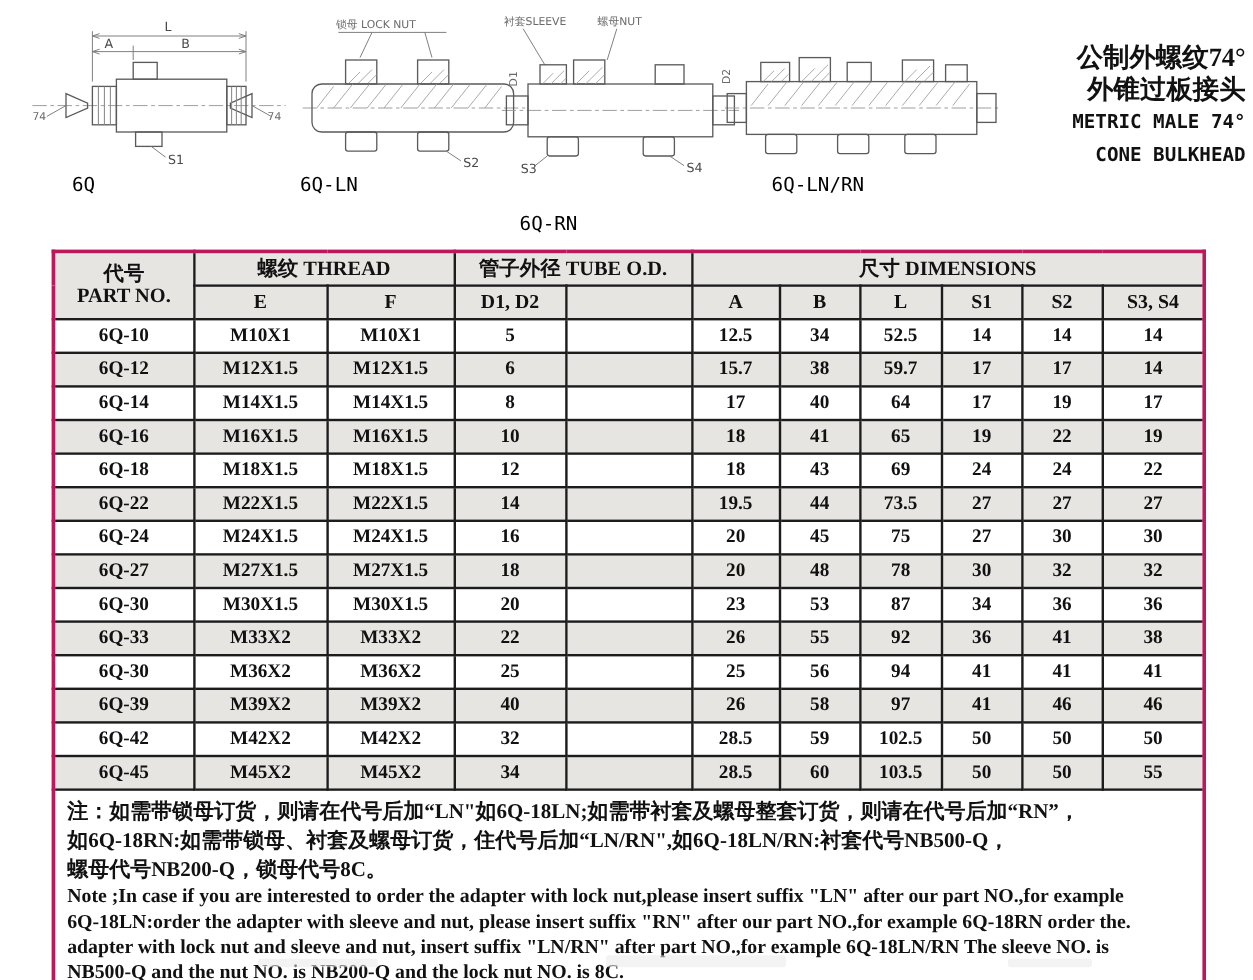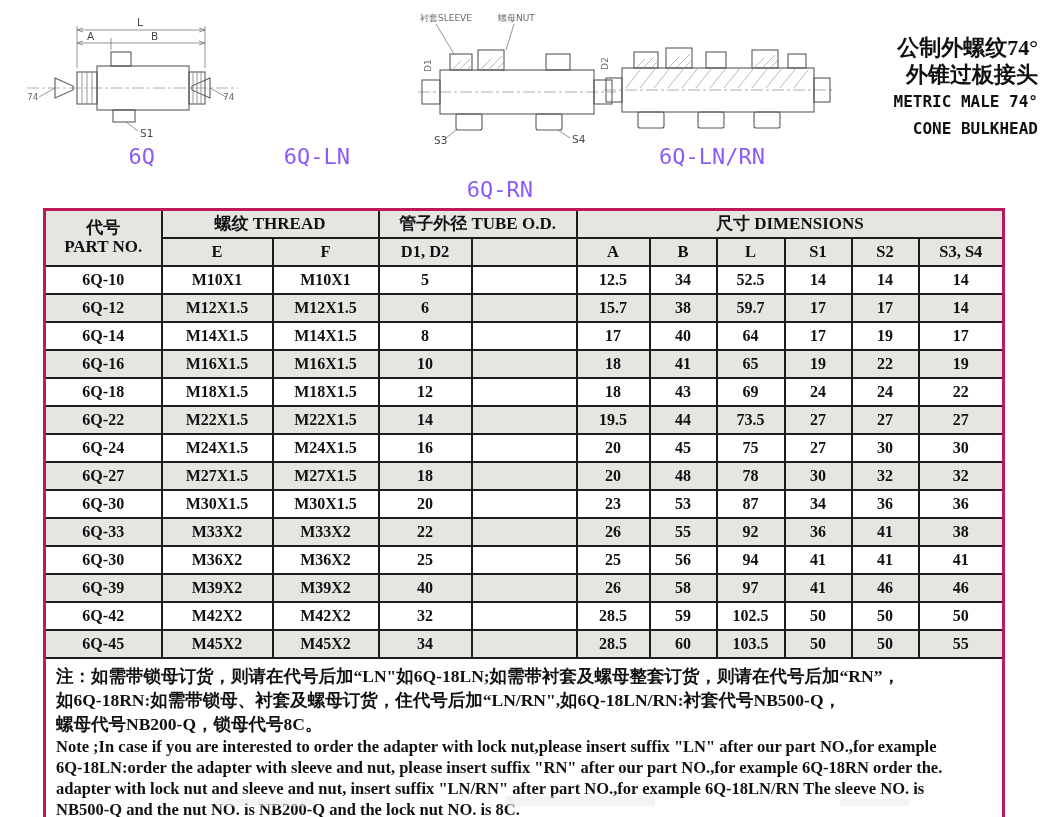--- a/index.html
+++ b/index.html
@@ -8,23 +8,23 @@
   
   .drawing{position:absolute;}
   svg{display:block;}
   .ln{stroke:#5a5a5a;fill:none;stroke-width:1.1;}
   .soft{stroke:#8a8a8a;fill:none;stroke-width:.9;}
   .cl{stroke:#9a9a9a;stroke-width:.8;fill:none;stroke-dasharray:12 3 3 3;}
   .dim{stroke:#7a7a7a;stroke-width:.8;fill:none;}
   .hatch{stroke:#9a9a9a;stroke-width:.7;fill:none;}
   text.svglabel{font-family:"DejaVu Sans",sans-serif;font-size:10.5px;fill:#4a4a4a;}
   text.svgsmall{font-family:"DejaVu Sans",sans-serif;font-size:9px;fill:#6a6a6a;}
-  .caption{position:absolute;top:144px;height:26px;text-align:right;
+  .caption{position:absolute;top:144px;height:26px;text-align:left;
            font-family:"DejaVu Sans Mono","Liberation Mono",monospace;
-           font-size:22px;color:#8b5cf6;}
+           font-size:16px;color:#000000;}
   
   #title-block{position:absolute;top:34px;right:6px;text-align:right;line-height:27px;}
   .title-zh{font-size:22px;font-weight:bold;font-family:"Liberation Serif",serif;}
   .title-en{font-size:16px;font-weight:bold;font-family:"DejaVu Sans Mono","Liberation Mono",monospace;letter-spacing:0px;}
   
   #spec-table{position:absolute;left:43px;top:208px;width:959px;border-collapse:collapse;
               table-layout:fixed;border:3px solid #be185d;}
   #spec-table th,#spec-table td{border:2px solid #1c1c1c;padding:0;text-align:center;
               font-family:"Liberation Serif",serif;font-weight:bold;font-size:16px;
               height:26px;line-height:1.1;background:#fff;overflow:hidden;}
@@ -72,20 +72,42 @@
       <line class="dim" x1="52" y1="33" x2="86" y2="33"></line>
       <line class="dim" x1="86" y1="33" x2="180" y2="33"></line>
       <path class="dim" d="M52,33 l6,-2 M52,33 l6,2 M180,33 l-6,-2 M180,33 l-6,2"></path>
       <text class="svglabel" x="62" y="30">A</text>
       <text class="svglabel" x="126" y="30">B</text>
       <line class="dim" x1="101" y1="112" x2="113" y2="121"></line>
       <text class="svglabel" x="115" y="127">S1</text>
     </svg>
   </div>
 
+  <div class="drawing" style="left:252px;top:10px;">
+    <svg width="186" height="134" viewBox="0 0 186 134">
+      <text class="svgsmall" x="28" y="13">锁母 LOCK NUT</text>
+      <line class="dim" x1="30" y1="17" x2="120" y2="17"></line>
+      <line class="dim" x1="58" y1="17" x2="48" y2="38"></line>
+      <line class="dim" x1="102" y1="17" x2="108" y2="38"></line>
+      <line class="cl" x1="0" y1="80" x2="186" y2="80"></line>
+
+      <rect class="ln" x="36" y="40" width="26" height="20"></rect>
+      <path class="hatch" d="M38,60 l10,-10 M46,60 l12,-12 M54,60 l8,-8"></path>
+      <rect class="ln" x="96" y="40" width="26" height="20"></rect>
+      <path class="hatch" d="M98,60 l10,-10 M106,60 l12,-12 M114,60 l8,-8"></path>
+
+      <rect class="ln" x="8" y="60" width="168" height="40" rx="8"></rect>
+      <path class="hatch" d="M12,80 l14,-18 M26,80 l16,-20 M40,80 l16,-20 M54,80 l16,-20 M68,80 l16,-20 M82,80 l16,-20 M96,80 l16,-20 M110,80 l16,-20 M124,80 l16,-20 M138,80 l16,-20 M152,80 l14,-18"></path>
+
+      <rect class="ln" x="36" y="100" width="26" height="16" rx="2"></rect>
+      <rect class="ln" x="96" y="100" width="26" height="16" rx="2"></rect>
+      <line class="dim" x1="120" y1="116" x2="132" y2="124"></line>
+      <text class="svglabel" x="134" y="129">S2</text>
+    </svg>
+  </div>
 
   <div class="drawing" style="left:418px;top:10px;">
     <svg width="198" height="138" viewBox="0 0 198 138">
       <text class="svgsmall" x="2" y="11">衬套SLEEVE</text>
       <text class="svgsmall" x="80" y="11">螺母NUT</text>
       <line class="dim" x1="18" y1="14" x2="36" y2="44"></line>
       <line class="dim" x1="96" y1="14" x2="88" y2="40"></line>
       <line class="cl" x1="0" y1="82" x2="198" y2="82"></line>
 
       <rect class="ln" x="4" y="70" width="18" height="24"></rect>

